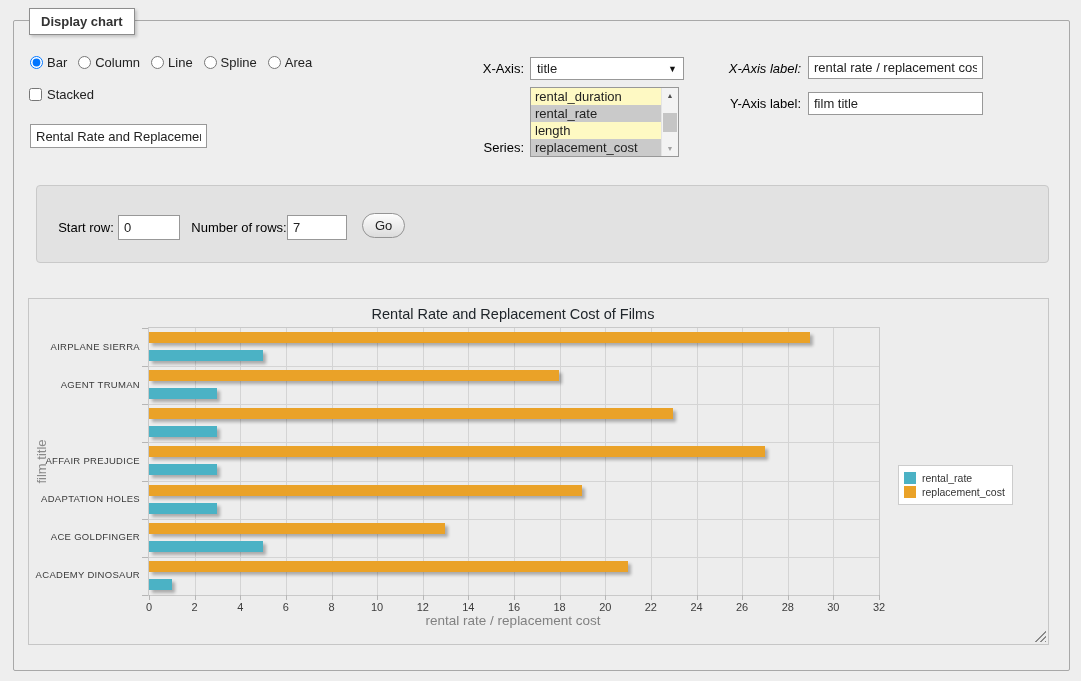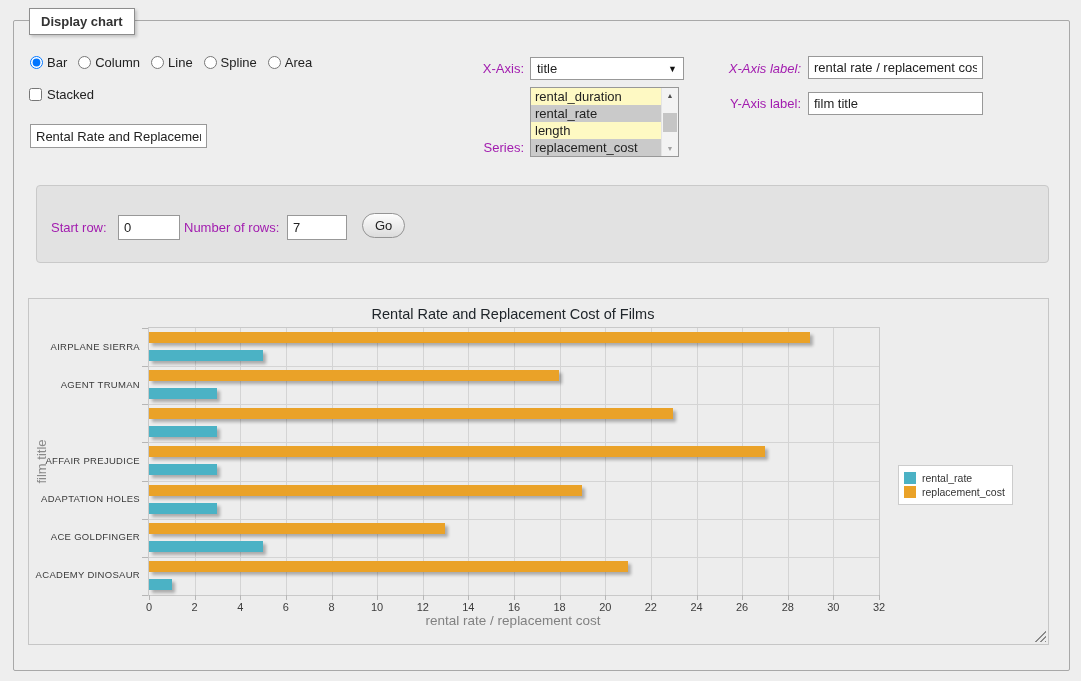--- a/index.html
+++ b/index.html
@@ -11,21 +11,21 @@
   
   .panel {
     position:absolute; left:13px; top:20px; width:1057px; height:651px;
     border:1px solid #a8a8a8; border-radius:2px; box-sizing:border-box;
   }
   .panel-legend {
     position:absolute; left:29px; top:8px; z-index:3;
     background:#ffffff; border:1px solid #8d8d8d; padding:5px 11px;
     font-weight:bold; color:#333; box-shadow:2px 2px 3px rgba(0,0,0,0.18);
   }
-  .ctl-label { position:absolute; text-align:right; color:#a21caf; }
+  .ctl-label { position:absolute; text-align:right; color:#000000; }
   .txt {
     position:absolute; box-sizing:border-box; border:1px solid #989898;
     background:#fff; color:#222; padding:2px 5px;
     font:13px "Liberation Sans", sans-serif;
   }
   .radio-row { position:absolute; left:30px; top:55px; display:flex; align-items:center; }
   .radio-opt { display:inline-flex; align-items:center; margin-right:11px; }
   .radio-opt input { margin:0 4px 0 0; width:13px; height:13px; }
   .check-row { position:absolute; left:29px; top:87px; display:flex; align-items:center; }
   .check-row input { margin:0 5px 0 0; width:13px; height:13px; }
@@ -45,21 +45,21 @@
   .opt-row.sel { background:#cacaca; }
   .scrollbar { width:17px; background:#f3f3f3; border-left:1px solid #e4e4e4; position:relative; box-sizing:border-box; }
   .sb-btn { height:15px; display:flex; align-items:center; justify-content:center; font-size:7px; color:#4e4e4e; }
   .sb-btn.down { position:absolute; bottom:0; left:0; right:0; color:#a2a2a2; }
   .sb-thumb { position:absolute; top:25px; left:1px; right:1px; height:19px; background:#c5c5c5; }
   
   .rowbar {
     position:absolute; left:36px; top:185px; width:1013px; height:78px;
     box-sizing:border-box; background:#e2e2e2; border:1px solid #c9c9c9; border-radius:4px;
   }
-  .rowbar .ctl-label { text-align:left; line-height:25px; }
+  .rowbar .ctl-label { text-align:center; line-height:25px; }
   .gobtn {
     position:absolute; left:325px; top:27px; padding:4px 12px;
     border:1px solid #949494; border-radius:13px; color:#222;
     background:linear-gradient(#fdfdfd,#dcdcdc);
     font:13px "Liberation Sans", sans-serif; cursor:pointer;
   }
   
   .chartbox {
     position:absolute; left:28px; top:298px; width:1021px; height:347px;
     box-sizing:border-box; background:#ededed; border:1px solid #c6c6c6;

